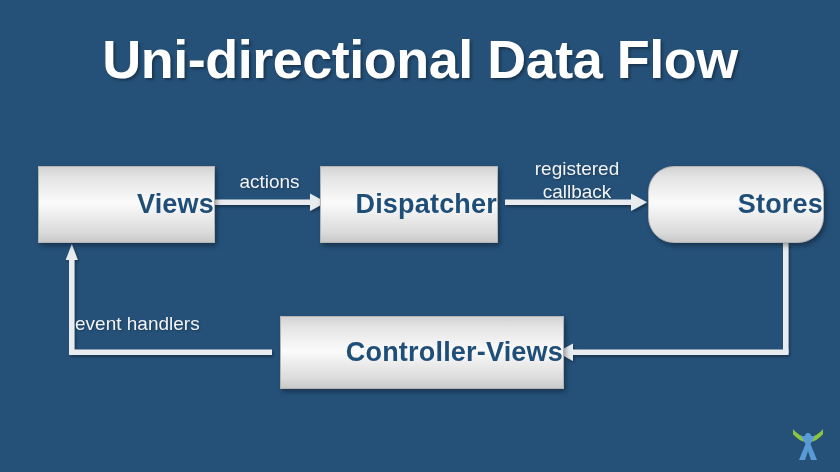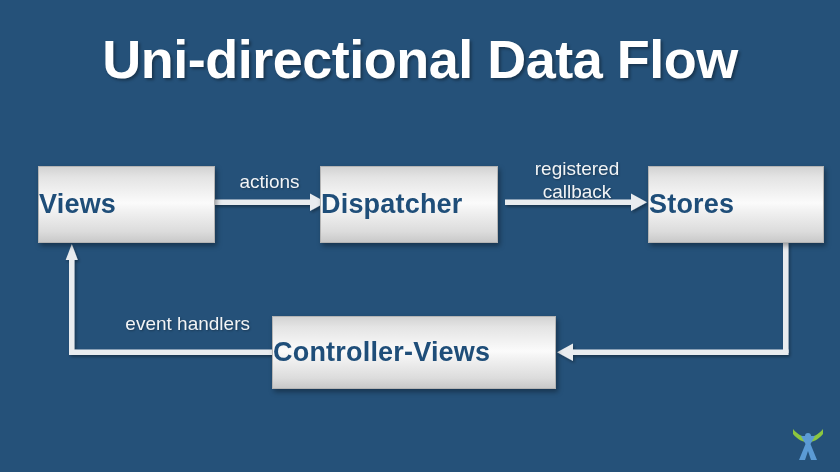--- a/index.html
+++ b/index.html
@@ -29,55 +29,55 @@
     letter-spacing:-0.5px;
     text-shadow: 2px 2px 3px rgba(0,0,0,0.35);
     white-space:nowrap;
   }
 
   
   .node {
     position:absolute;
     display:flex;
     align-items:center;
-    justify-content:flex-start;
+    justify-content:flex-end;
     background: linear-gradient(to bottom,
         #d3d3d3 0%,
         #e4e4e4 14%,
         #fbfbfb 48%,
         #f2f2f2 58%,
         #dcdcdc 86%,
         #c9c9c9 100%);
     border:1px solid #b4b4b4;
     box-shadow: 2px 3px 5px rgba(0,0,0,0.35);
     color:#1f4e79;
     font-weight:bold;
     font-size:27px;
     letter-spacing:0.2px;
     z-index:5;
   }
   #node-views          { left:38px;  top:166px; width:177px; height:77px; }
   #node-dispatcher     { left:320px; top:166px; width:178px; height:77px; }
-  #node-stores         { left:648px; top:166px; width:176px; height:77px; }
-  #node-controllerviews{ left:272px; top:316px; width:284px; height:73px; }
+  #node-stores         { left:648px; top:166px; width:176px; height:77px;border-radius:26px; }
+  #node-controllerviews{ left:280px; top:316px; width:284px; height:73px; }
 
   
   .edge-label {
     position:absolute;
     color:#f2f4f6;
     font-size:19px;
     line-height:23px;
     text-align:center;
     white-space:pre-line;
     text-shadow: 1px 1px 2px rgba(0,0,0,0.3);
     z-index:4;
   }
   #label-actions            { left:212px; top:170px; width:115px; }
   #label-registered         { left:504px; top:145px; width:146px;margin-top:12px; }
-  #label-event-handlers     { left:75px;  top:312px; width:175px; text-align:right; }
+  #label-event-handlers     { left:75px;  top:312px; width:175px; text-align:left; }
   #label-change-events      { left:608px; top:312px; width:175px; text-align:center; }
 
   
   #wires {
     position:absolute;
     left:0; top:0;
     width:840px; height:472px;
     z-index:3;
     pointer-events:none;
   }

